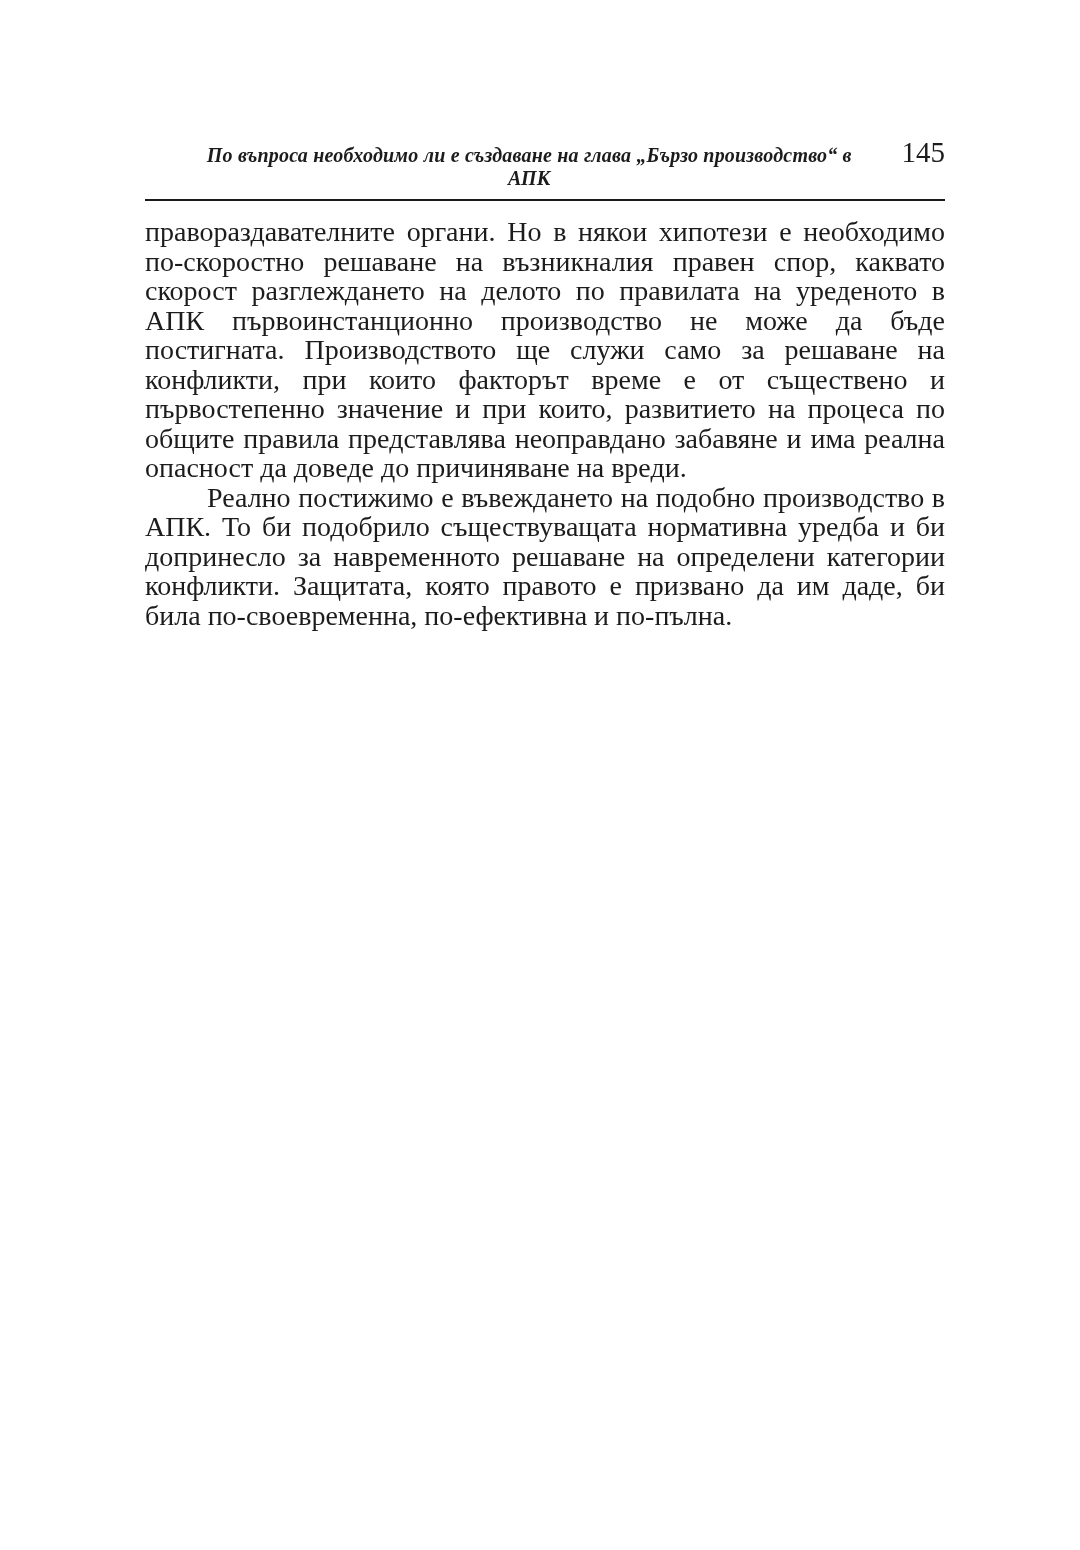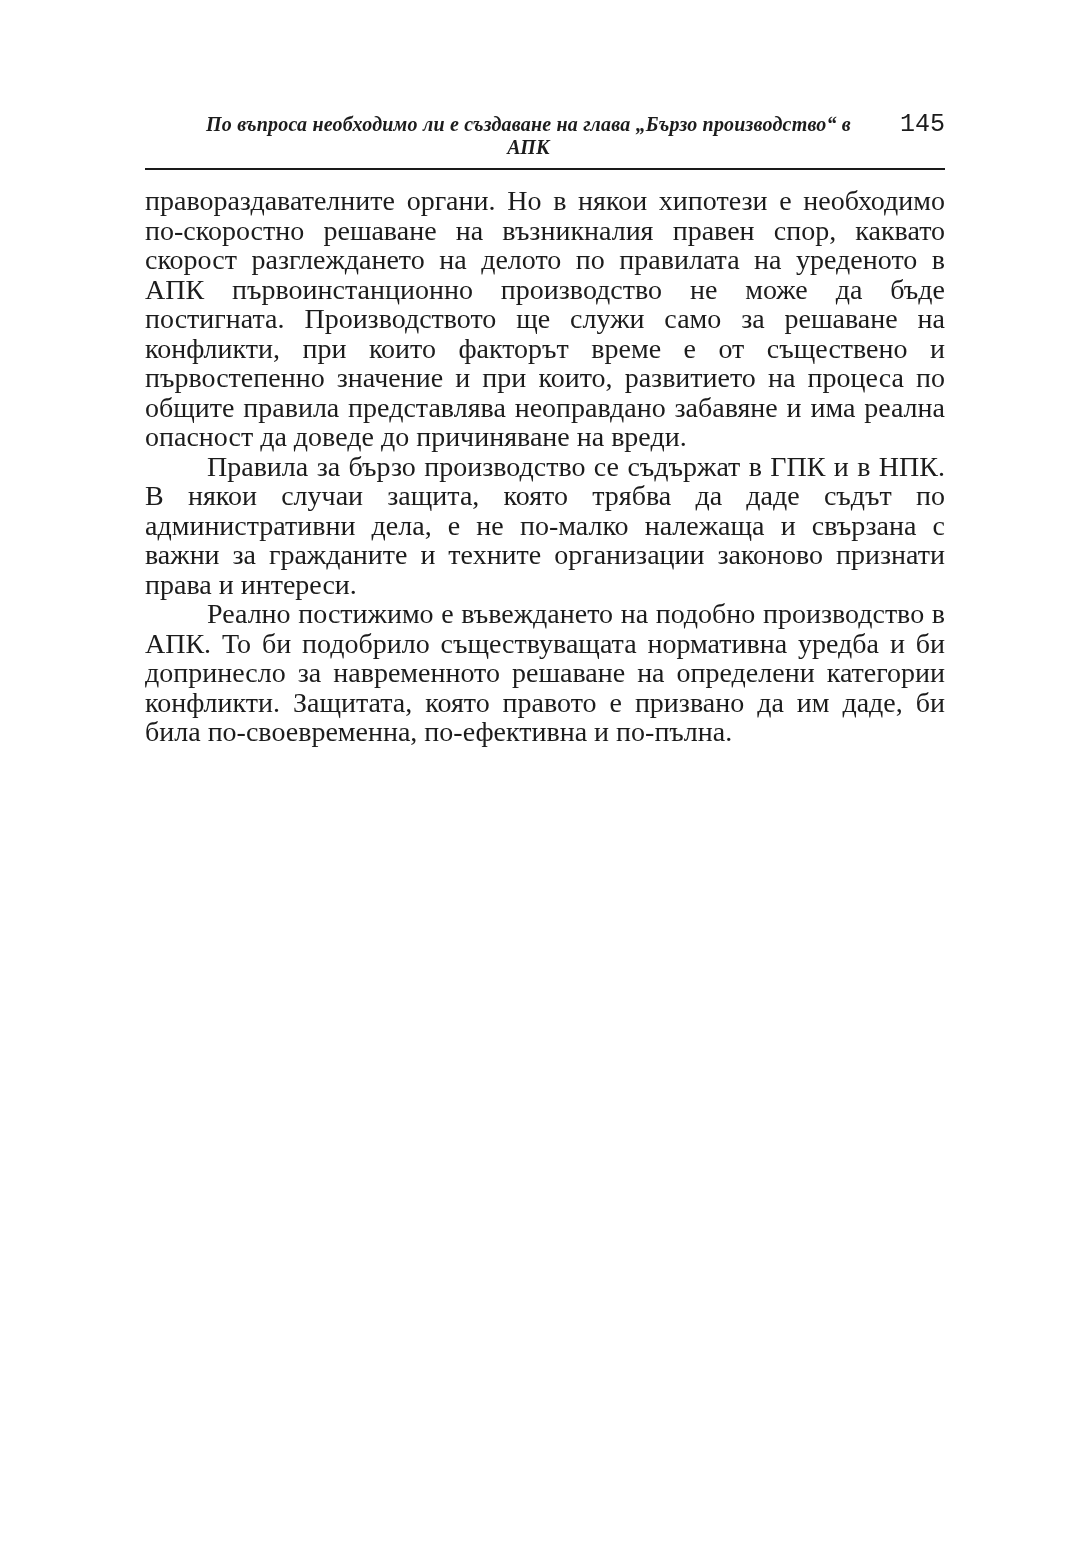--- a/index.html
+++ b/index.html
@@ -20,36 +20,36 @@
     position: absolute;
     left: 145px;
     top: 110px;
     width: 800px;
   }
   .running-header {
     display: flex;
     align-items: baseline;
     justify-content: space-between;
     padding-bottom: 9px;
+    margin-top: 26px;
   }
   .header-title {
     flex: 1;
     text-align: center;
     font-style: italic;
     font-weight: bold;
     font-size: 20px;
     letter-spacing: 0.2px;
     padding-left: 40px;
   }
   .page-number {
-    font-size: 25px;
+    font-size: 29px;
     font-weight: normal;
     margin-left: 28px;
     white-space: nowrap;
-    font-family: Liberation Mono, monospace;
   }
   .rule {
     border-bottom: 2px solid #1a1a1a;
     width: 100%;
     height: 0;
   }
   .body-text {
     margin-top: 16px;
     font-size: 28px;
     line-height: 29.5px;
@@ -70,18 +70,17 @@
 
     <div class="running-header">
       <span class="header-title">По въпроса необходимо ли е създаване на глава „Бързо производство“ в АПК</span>
       <span class="page-number">145</span>
     </div>
 
     <div class="rule"></div>
 
     <div class="body-text">
       <p class="para no-indent">правораздавателните органи. Но в някои хипотези е необходимо по-скоростно решаване на възникналия правен спор, каквато скорост разглеждането на делото по правилата на уреденото в АПК първоинстанционно производство не може да бъде постигната. Производството ще служи само за решаване на конфликти, при които факторът време е от съществено и първостепенно значение и при които, развитието на процеса по общите правила представлява неоправдано забавяне и има реална опасност да доведе до причиняване на вреди.</p>
-      <p class="para indent">Правила за бързо производство се съдържат в ГПК и в НПК. В някои случаи защита, която трябва да даде съдът по административни дела, е не по-малко належаща и свързана с важни за гражданите и техните организации законово признати права и интереси.</p>
       <p class="para indent">Реално постижимо е въвеждането на подобно производство в АПК. То би подобрило съществуващата нормативна уредба и би допринесло за навременното решаване на определени категории конфликти. Защитата, която правото е призвано да им даде, би била по-своевременна, по-ефективна и по-пълна.</p>
     </div>
 
   </div>
 </div>
 
 </body></html>

